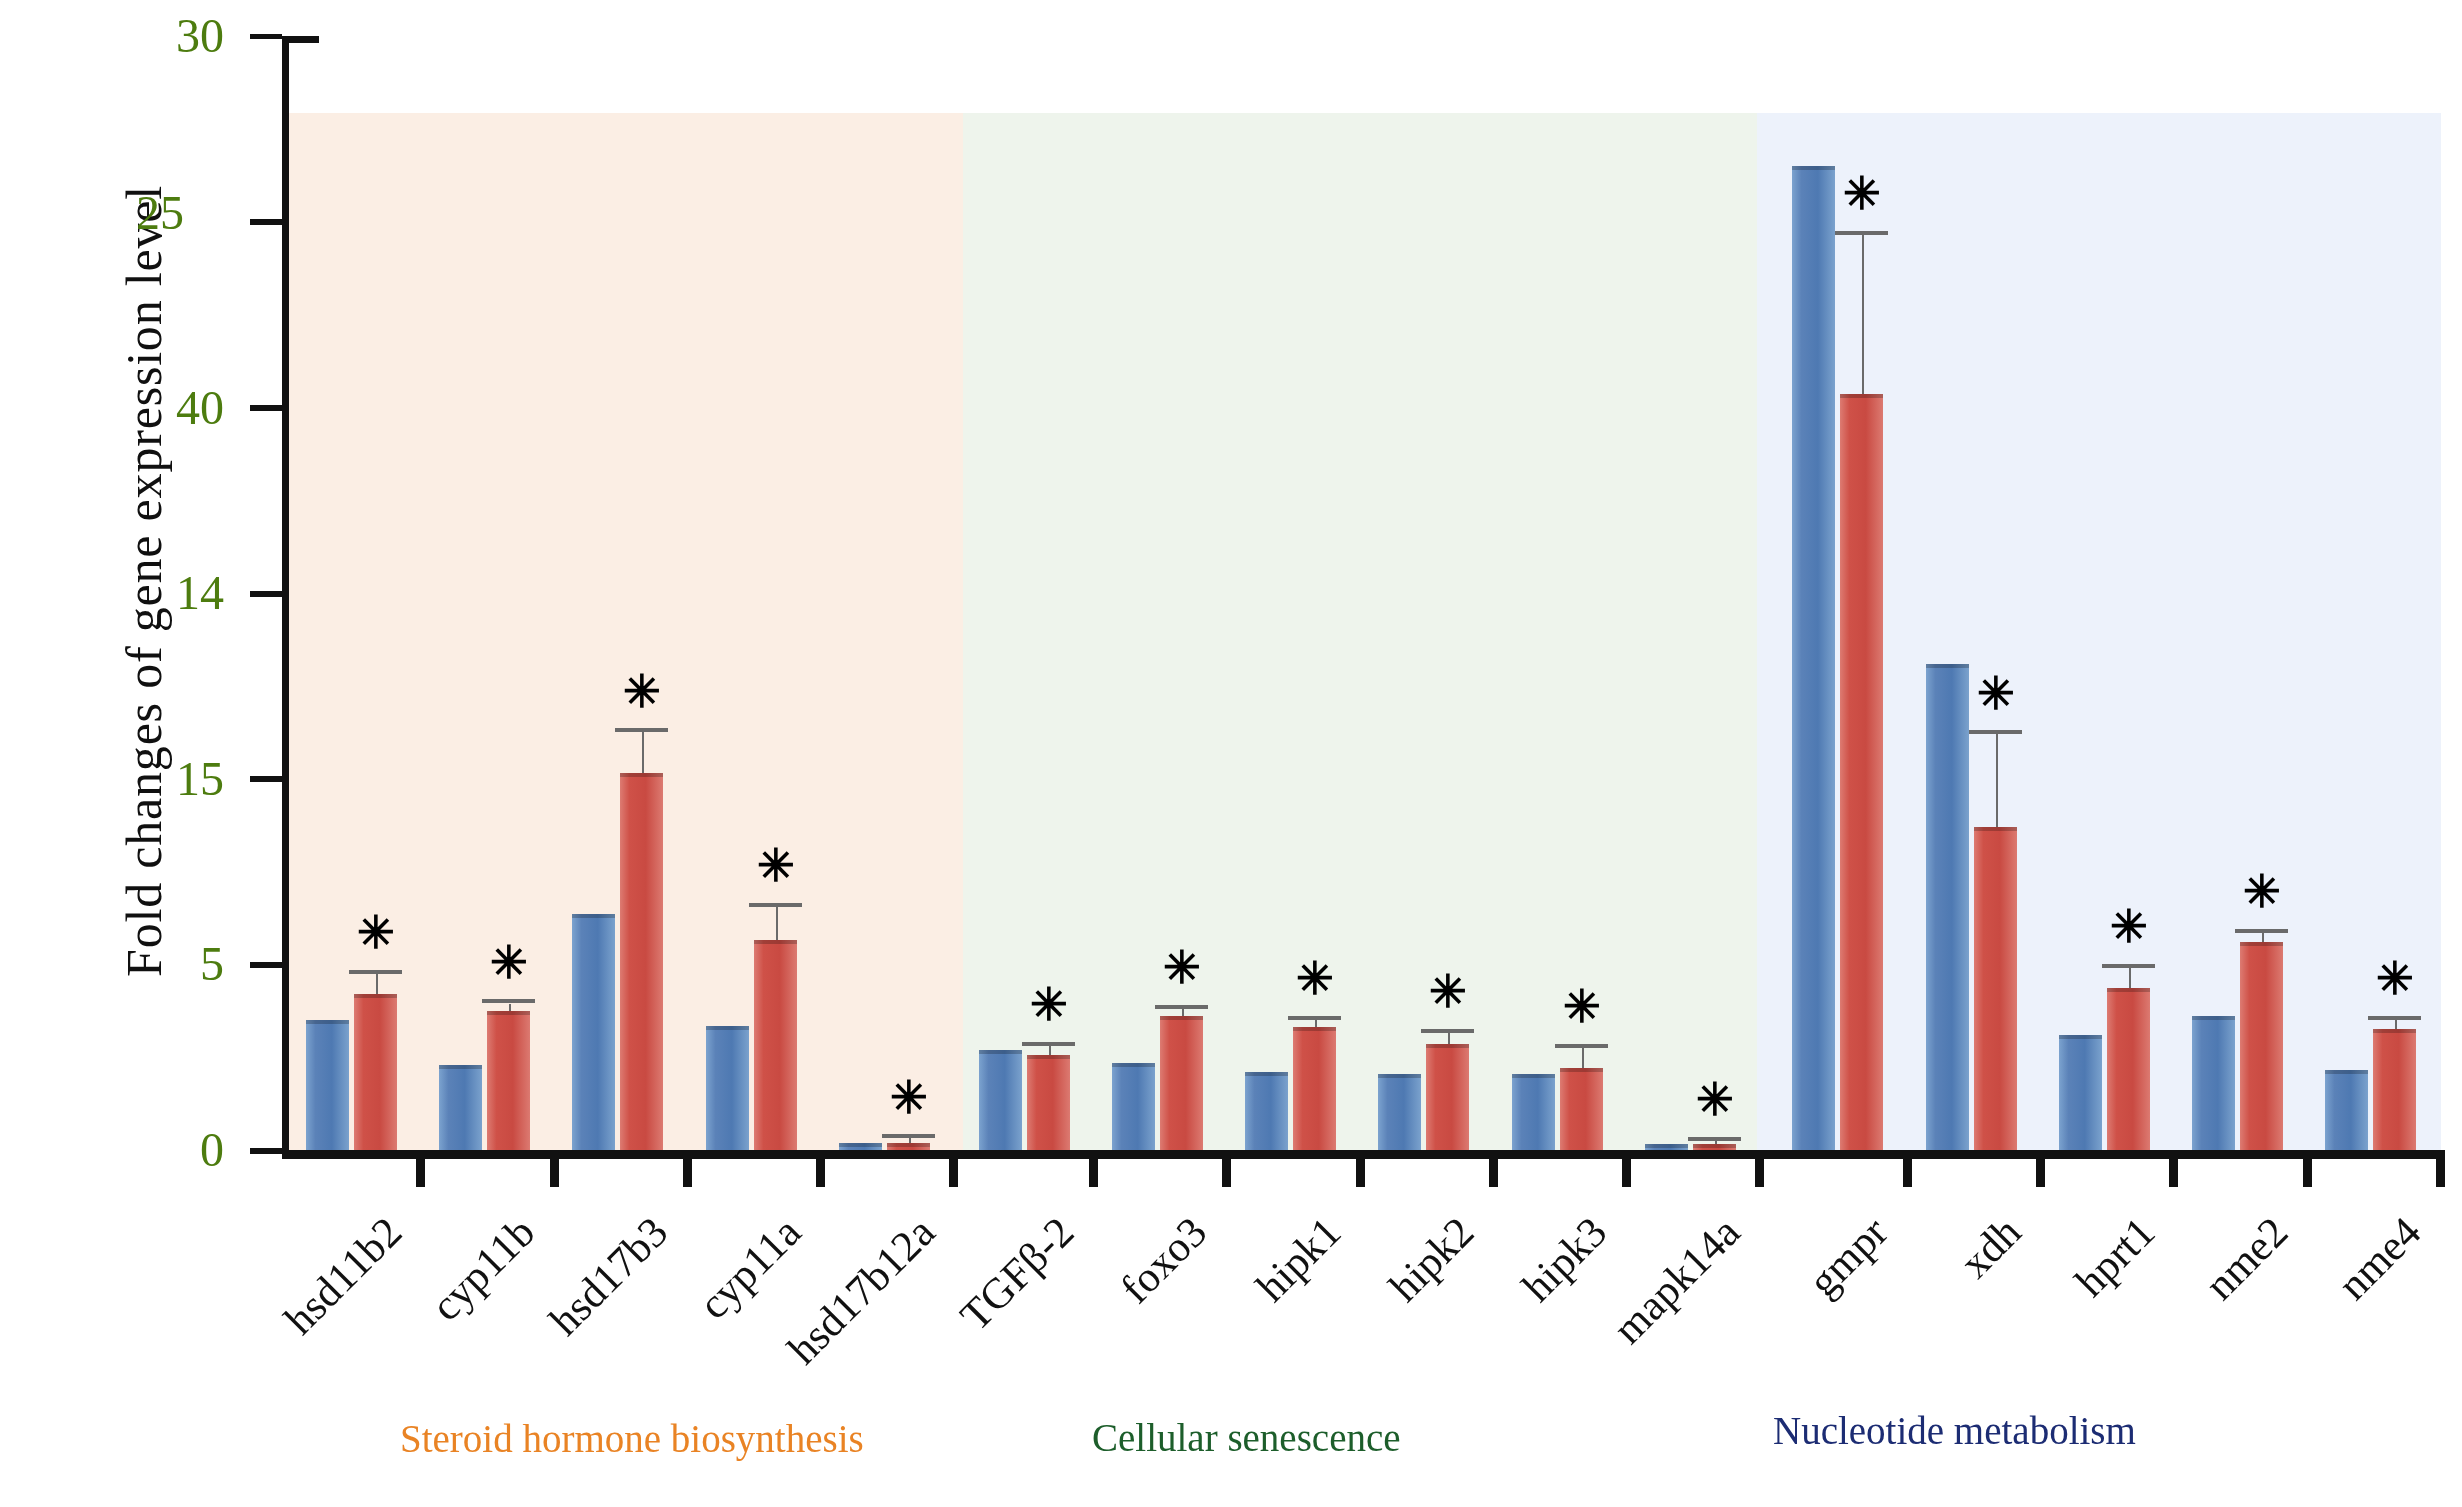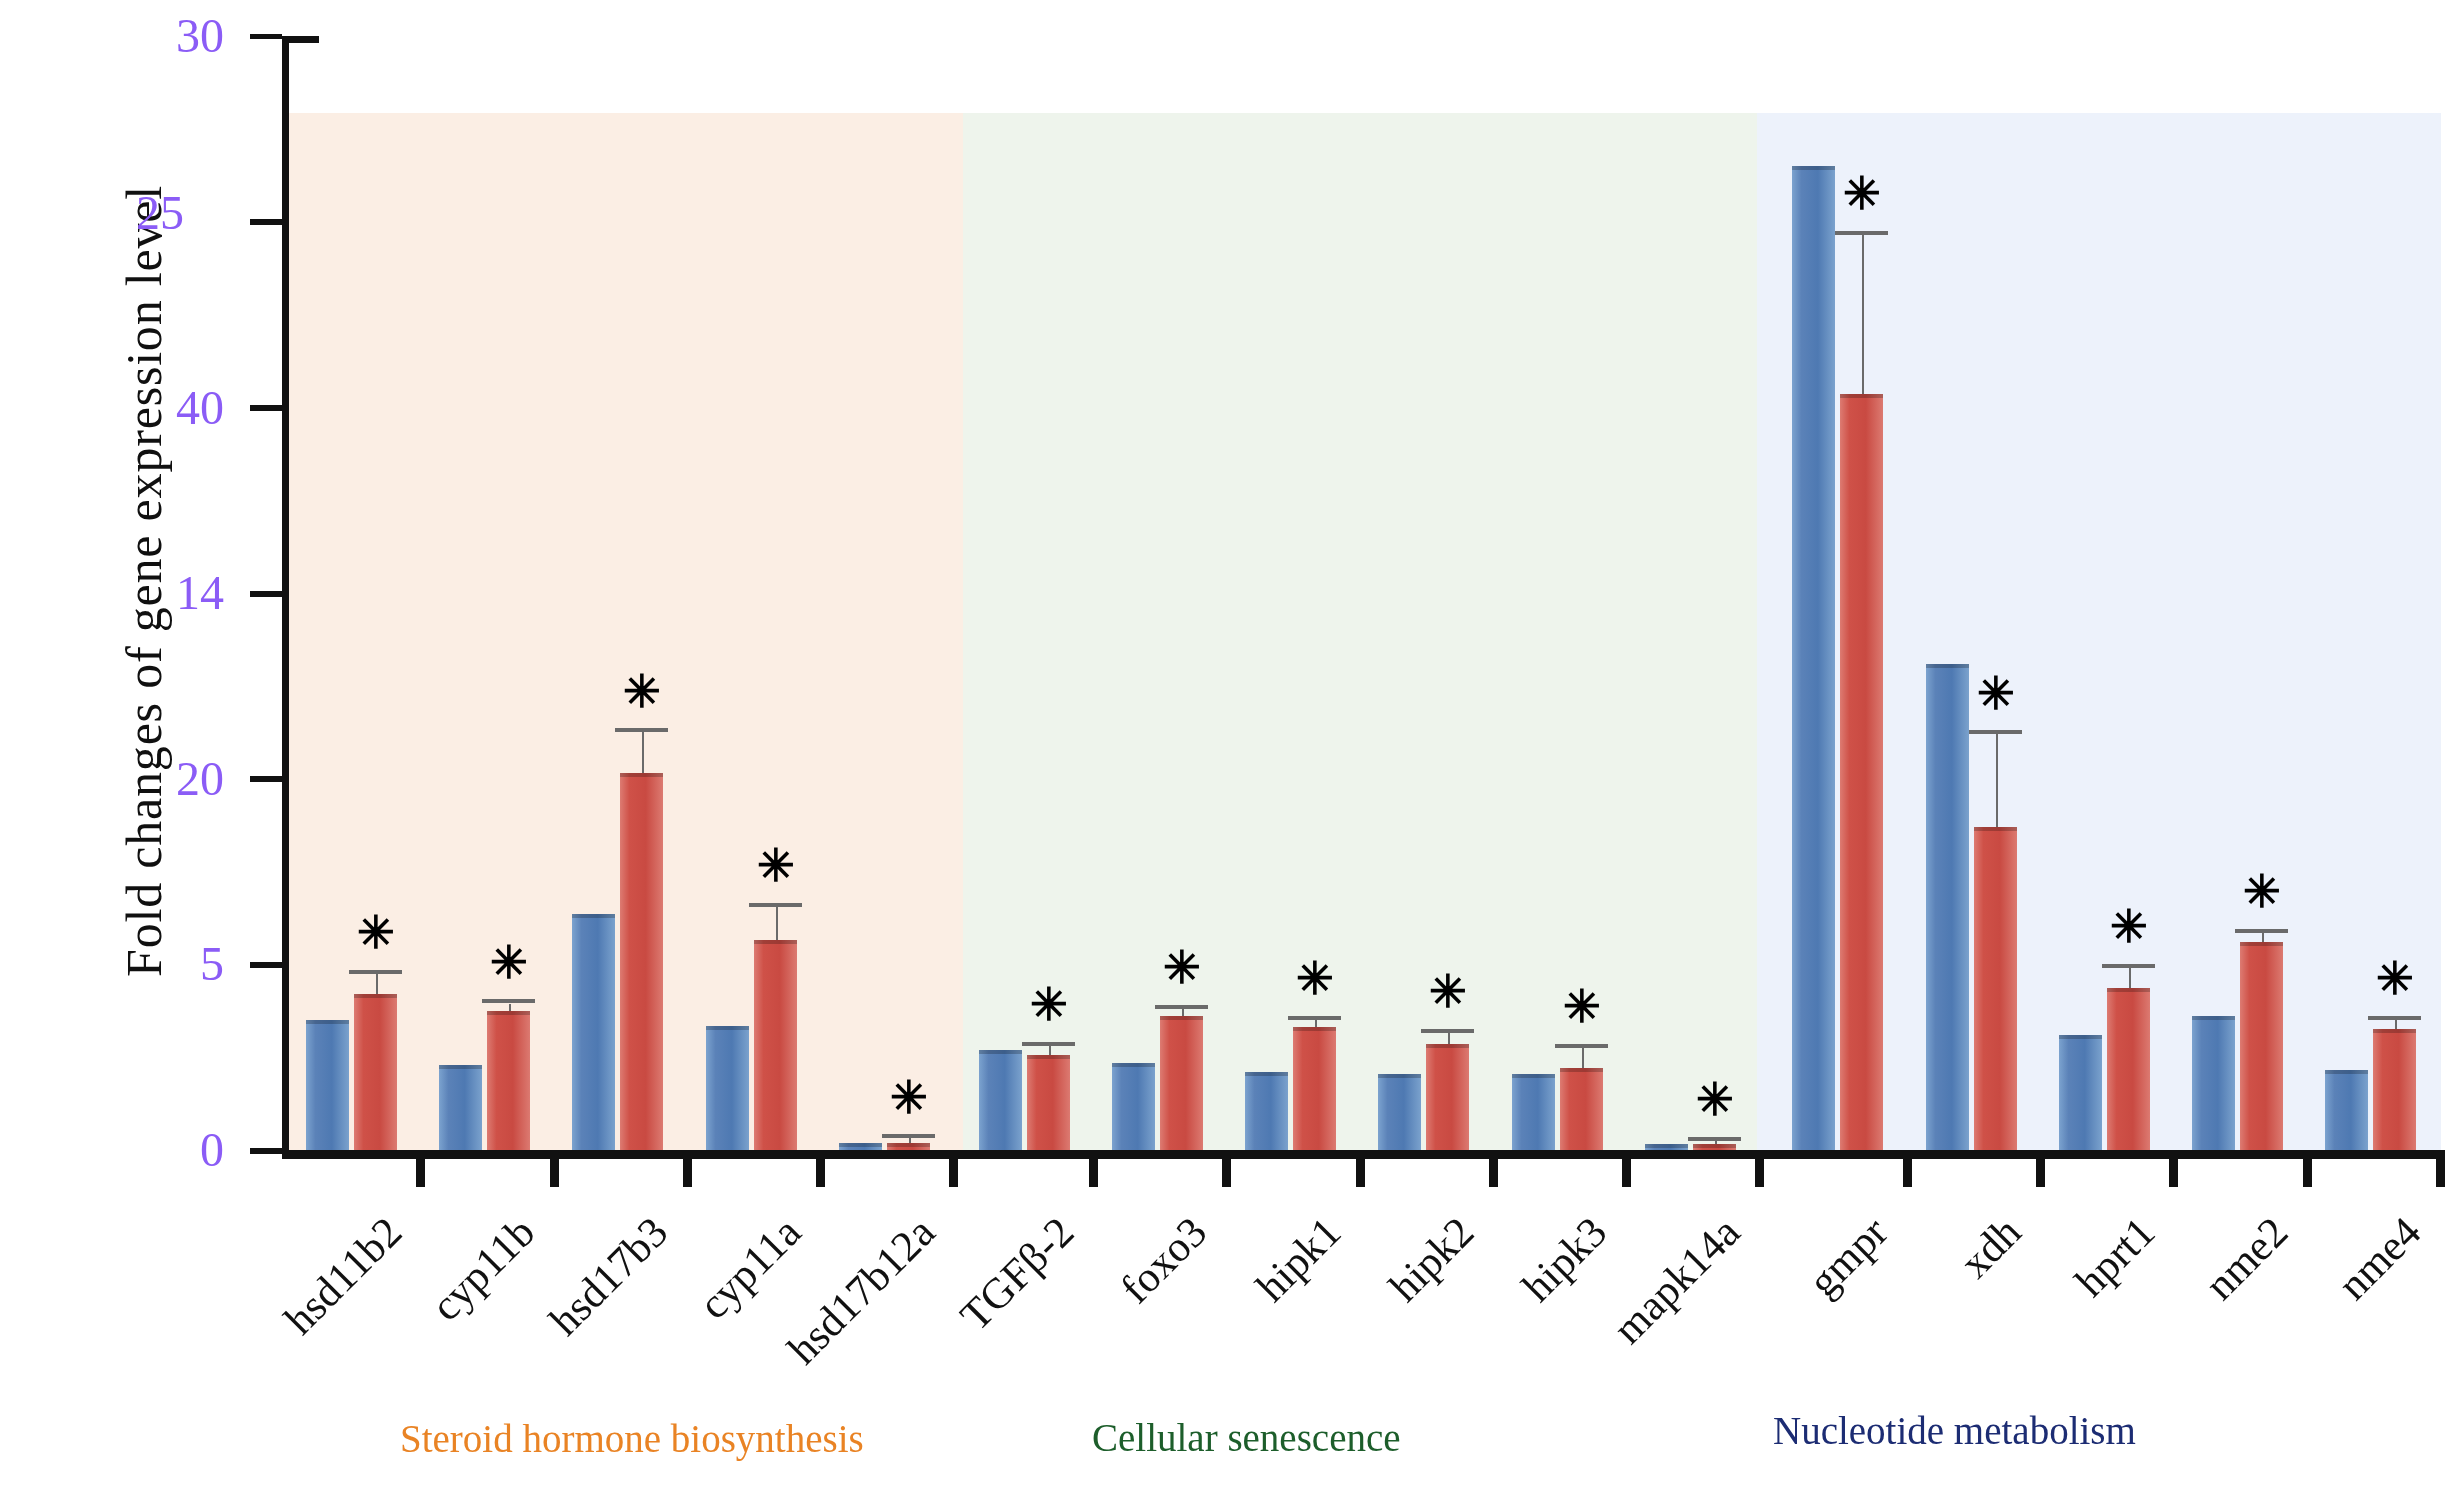--- a/index.html
+++ b/index.html
@@ -22,21 +22,21 @@
   #panel-steroid{left:0px;width:681px;background:#fbeee4;}
   #panel-senes{left:681px;width:794px;background:#eef4ec;}
   #panel-nucl{left:1475px;width:684px;background:#edf2fb;}
 
   
   #yaxis{position:absolute;left:0;top:0;width:7.2px;height:1114px;background:#111;}
   #xaxis{position:absolute;left:0;top:1114px;width:2159px;height:8.8px;background:#111;}
   #ytop{position:absolute;left:0;top:0;width:37px;height:7.2px;background:#111;}
 
   .ytick{position:absolute;left:-32px;width:32px;height:5.6px;background:#111;}
-  .yticklabel{position:absolute;right:2455px;width:160px;text-align:right;font-size:48px;line-height:0;color:#8b5cf6;}
+  .yticklabel{position:absolute;right:2455px;width:160px;text-align:right;font-size:48px;line-height:0;color:#4d7c0f;}
 
   .xtick{position:absolute;top:1114px;width:8.8px;height:37px;background:#111;}
 
   
   .group{position:absolute;bottom:0;height:1114px;}
   .bar{position:absolute;bottom:0;width:43px;}
   .bar.blue{background:linear-gradient(90deg,#7ca3cf 0%,#5b82b8 22%,#4e79b2 60%,#7ba2cd 100%);}
   .bar.red {background:linear-gradient(90deg,#dd7b72 0%,#cf5148 22%,#c94a42 60%,#dc7a71 100%);}
   .bar.blue{left:0px;}
   .bar.red {left:48px;}
@@ -68,21 +68,21 @@
 </head>
 <body>
 
 <div id="figure">
 
   <div id="ylabel">Fold changes of gene  expression level</div>
 
   <div id="yticklabels">
       <div class="yticklabel" style="position: absolute; left: 96px; top: 1121px; width: 128px; text-align: right; line-height: 58px;">0</div>
       <div class="yticklabel" style="position: absolute; left: 96px; top: 935px; width: 128px; text-align: right; line-height: 58px;">5</div>
-      <div class="yticklabel" style="position: absolute; left: 96px; top: 750px; width: 128px; text-align: right; line-height: 58px;">20</div>
+      <div class="yticklabel" style="position: absolute; left: 96px; top: 750px; width: 128px; text-align: right; line-height: 58px;">15</div>
       <div class="yticklabel" style="position: absolute; left: 96px; top: 564px; width: 128px; text-align: right; line-height: 58px;">14</div>
       <div class="yticklabel" style="position: absolute; left: 96px; top: 379px; width: 128px; text-align: right; line-height: 58px;">40</div>
       <div class="yticklabel" style="position: absolute; left: 96px; top: 184px; width: 128px; text-align: center; line-height: 58px;">25</div>
       <div class="yticklabel" style="position: absolute; left: 96px; top: 7.2px; width: 128px; text-align: right; line-height: 58px;">30</div>
     </div>
 
   <div id="plot">
     <div class="panel" id="panel-steroid"></div>
     <div class="panel" id="panel-senes"></div>
     <div class="panel" id="panel-nucl"></div>

